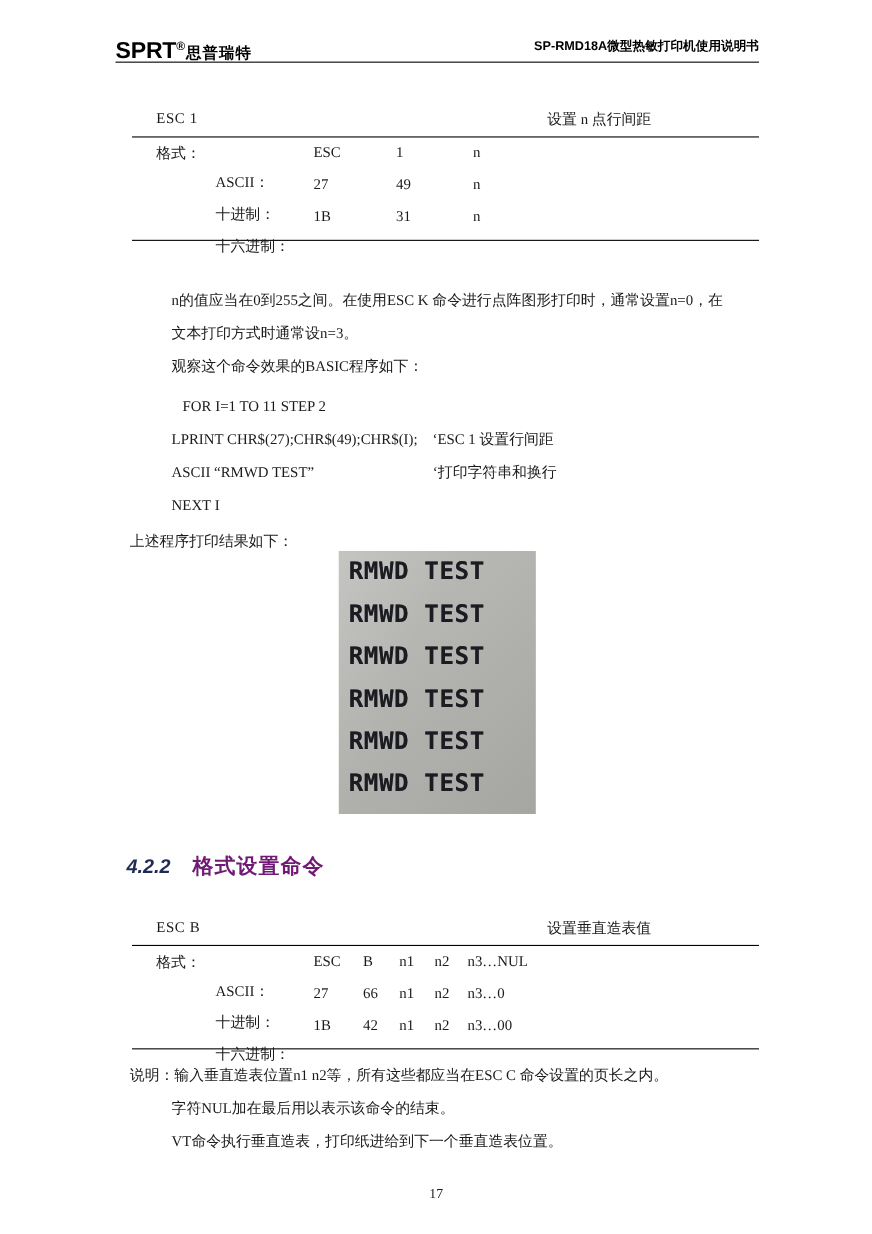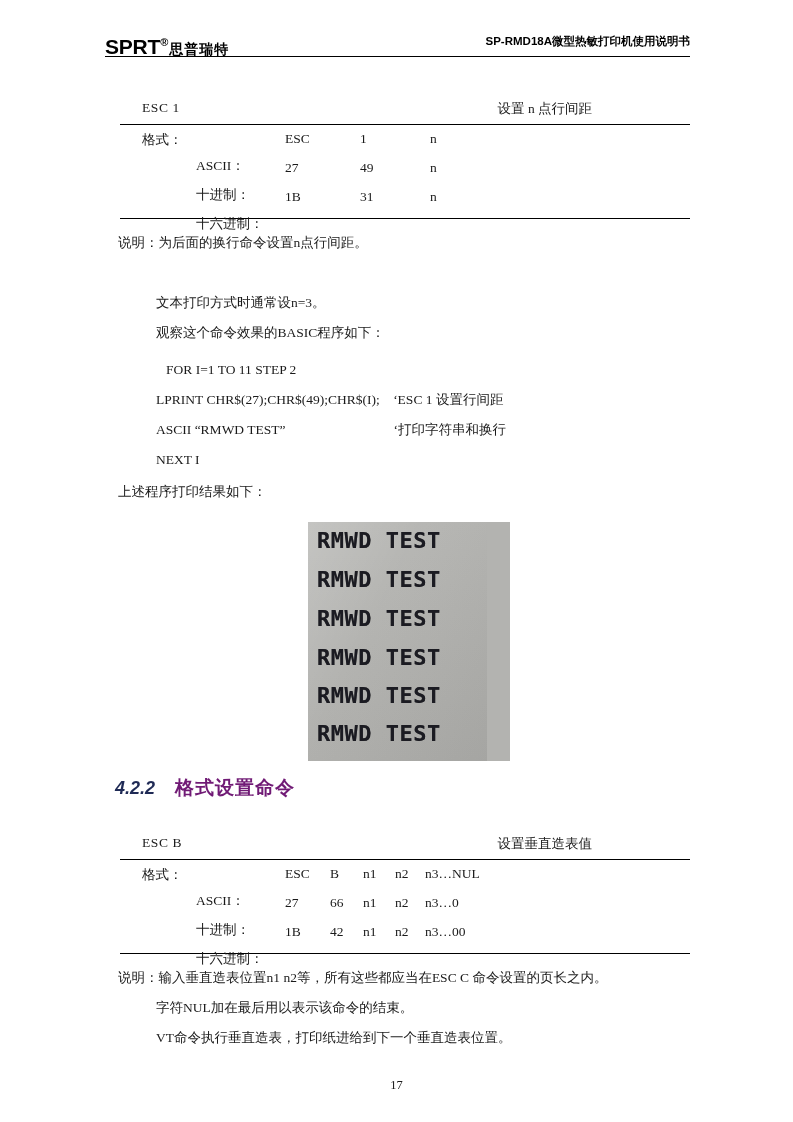--- a/index.html
+++ b/index.html
@@ -141,22 +141,22 @@
     position: absolute;
     font-size: 13.5px;
     line-height: 30px;
     white-space: nowrap;
   }
 
   
   .photo {
     position: absolute;
     left: 308px;
-    top: 522px;
-    width: 202px;
+    top: 501px;
+    width: 179px;
     height: 239px;
     background: #b3b3b0;
     overflow: hidden;
   }
   .photo-inner {
     position: absolute;
     left: 0; top: 0;
     width: 179px;
     height: 239px;
     background:
@@ -246,23 +246,21 @@
       <div class="cmd-row">
         <span class="c-label c-kind">十六进制：</span>
         <span class="c-label c-v0">1B</span>
         <span class="c-label c-v1">31</span>
         <span class="c-label c-v2">n</span>
       </div>
     </div>
     <div class="rule"></div>
   </div>
 
-  <div class="para" style="left:118px; top:228px;">
-    <span>说明：</span><span>为后面的换行命令设置n点行间距。</span>
-  </div>
+  <div class="para" style="left:156px; top:258px;">n的值应当在0到255之间。在使用ESC K 命令进行点阵图形打印时，通常设置n=0，在</div>
   <div class="para" style="left:156px; top:288px;">文本打印方式时通常设n=3。</div>
   <div class="para" style="left:156px; top:318px;">观察这个命令效果的BASIC程序如下：</div>
 
   <div class="para" style="left:166px; top:355px;">FOR I=1 TO 11 STEP 2</div>
   <div class="para" style="left:156px; top:385px;">LPRINT CHR$(27);CHR$(49);CHR$(I);　‘ESC 1 设置行间距</div>
   <div class="para" style="left:156px; top:415px;">ASCII “RMWD TEST”　　　　　　　　‘打印字符串和换行</div>
   <div class="para" style="left:156px; top:445px;">NEXT I</div>
 
   <div class="para" style="left:118px; top:477px;">上述程序打印结果如下：</div>
 

